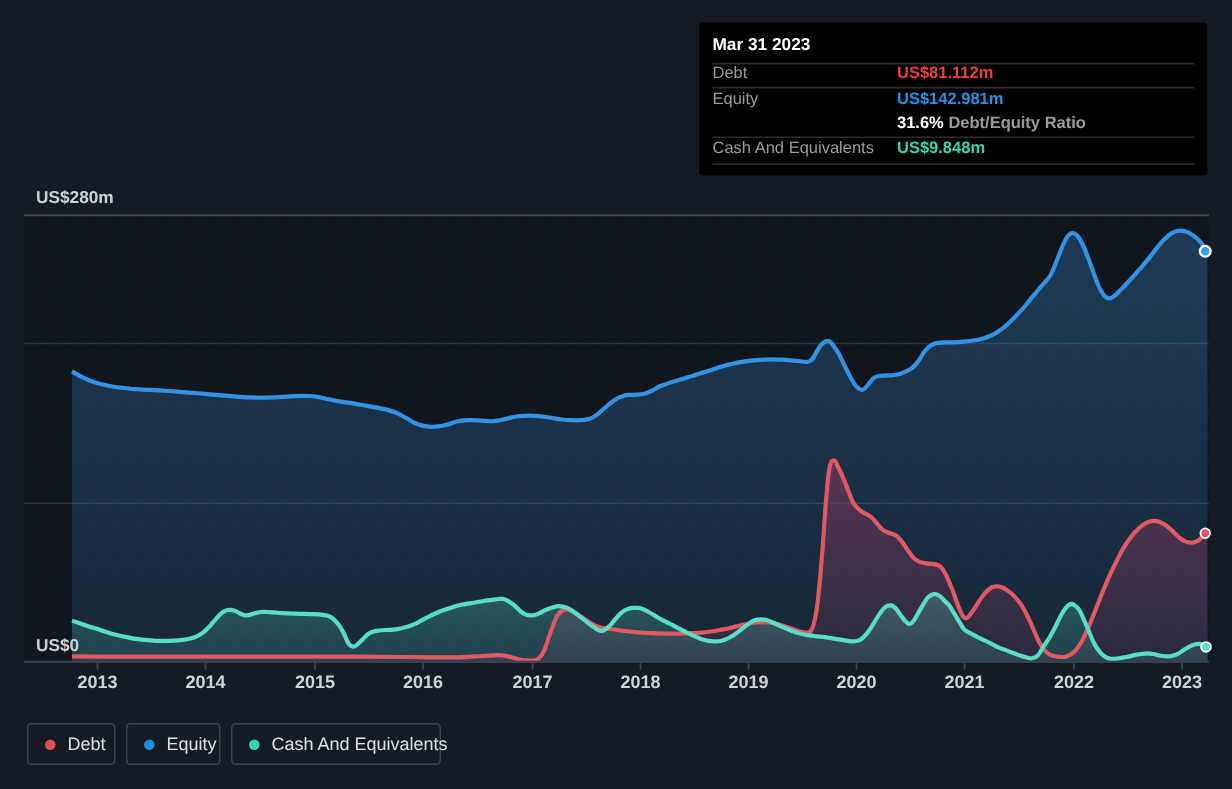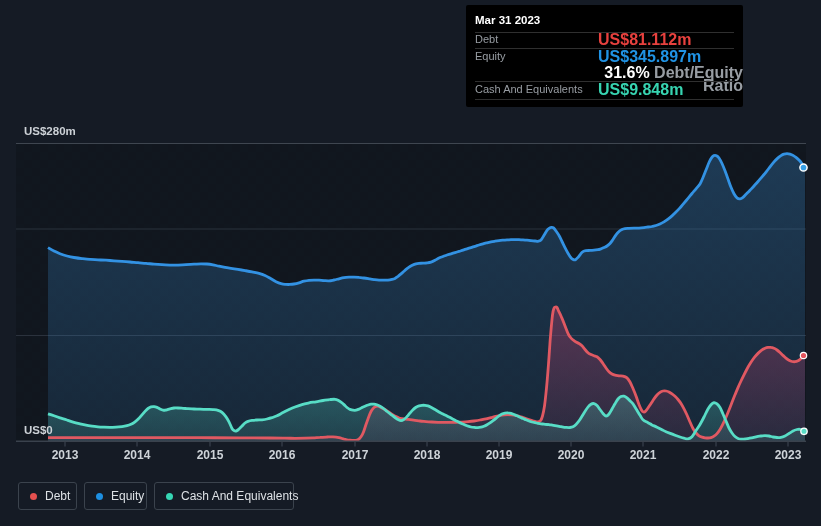--- a/index.html
+++ b/index.html
@@ -1,21 +1,21 @@
 <!DOCTYPE html>
 <html><head><meta charset="utf-8"><style>
 html,body{margin:0;padding:0;width:821px;height:526px;background:#151b25;overflow:hidden;
 font-family:"Liberation Sans",sans-serif;}
 #wrap{position:relative;width:821px;height:526px;}
 svg{position:absolute;left:0;top:0;}
-.tooltip{position:absolute;left:466px;top:5px;width:277px;height:102px;background:#000;border-radius:2px;box-sizing:border-box;text-align:right;}
+.tooltip{position:absolute;left:466px;top:15px;width:339px;height:102px;background:#000;border-radius:2px;box-sizing:border-box;}
 .tt-title{position:absolute;left:9px;top:9px;font-size:11.5px;font-weight:700;color:#fff;line-height:13px;}
 .tt-sep{position:absolute;left:9px;right:9px;height:1px;background:#2f2f2f;}
 .tt-label{position:absolute;left:9px;font-size:11px;color:#989da3;line-height:13px;}
-.tt-val{position:absolute;left:132px;font-size:16px;font-weight:700;line-height:13px;}
+.tt-val{position:absolute;left:132px;font-size:11px;font-weight:700;line-height:13px;}
 .legend{position:absolute;top:482px;height:28px;border:1px solid #3b434d;border-radius:3px;box-sizing:border-box;display:flex;align-items:center;}
 .dot{width:7px;height:7px;border-radius:50%;margin-left:11px;flex:0 0 auto;}
 .leg-txt{margin-left:8px;font-size:12px;color:#dde1e5;white-space:nowrap;}
 </style></head><body>
 <div id="wrap">
 <svg width="821" height="526" viewBox="0 0 821 526">
 <defs>
 <linearGradient id="eqf" x1="0" y1="0" x2="0" y2="1">
 <stop offset="0" stop-color="#3c8fd4" stop-opacity="0.30"></stop>
 <stop offset="1" stop-color="#3c8fd4" stop-opacity="0.14"></stop>
@@ -80,21 +80,21 @@
         <text x="788" y="458.5">2023</text>
 </g>
 </svg>
 <div class="tooltip">
 <div class="tt-title">Mar 31 2023</div>
 <div class="tt-sep" style="top:27px"></div>
 <div class="tt-label" style="top:28px">Debt</div>
 <div class="tt-val" style="top:28px;color:#e8413e">US$81.112m</div>
 <div class="tt-sep" style="top:42.7px"></div>
 <div class="tt-label" style="top:44.5px">Equity</div>
-<div class="tt-val" style="top:44.5px;color:#2093e5">US$345.897m</div>
+<div class="tt-val" style="top:44.5px;color:#2093e5">US$142.981m</div>
 <div class="tt-val" style="top:60.5px;color:#fff">31.6% <span style="color:#989da3;font-weight:700">Debt/Equity Ratio</span></div>
 <div class="tt-sep" style="top:76px"></div>
 <div class="tt-label" style="top:78px">Cash And Equivalents</div>
 <div class="tt-val" style="top:78px;color:#37d4b1">US$9.848m</div>
 <div class="tt-sep" style="top:94px"></div>
 </div>
 <div class="legend" style="left:18px;width:59px">
       <span class="dot" style="background:#e4504f"></span>
       <span class="leg-txt">Debt</span>
     </div>

